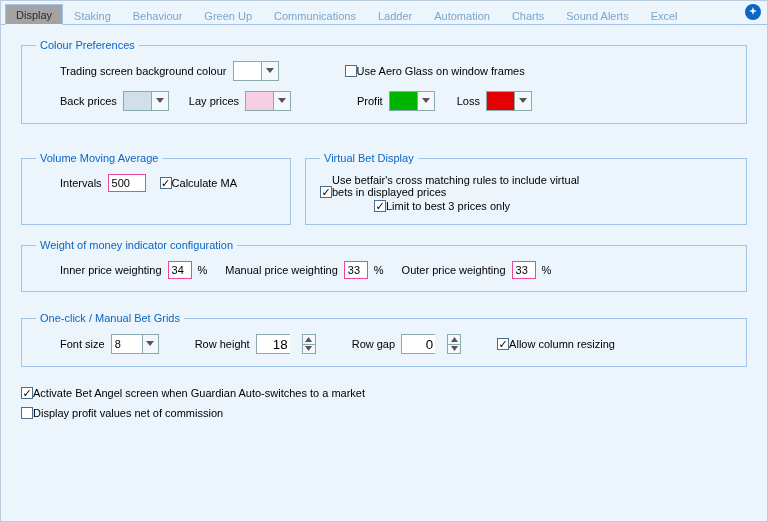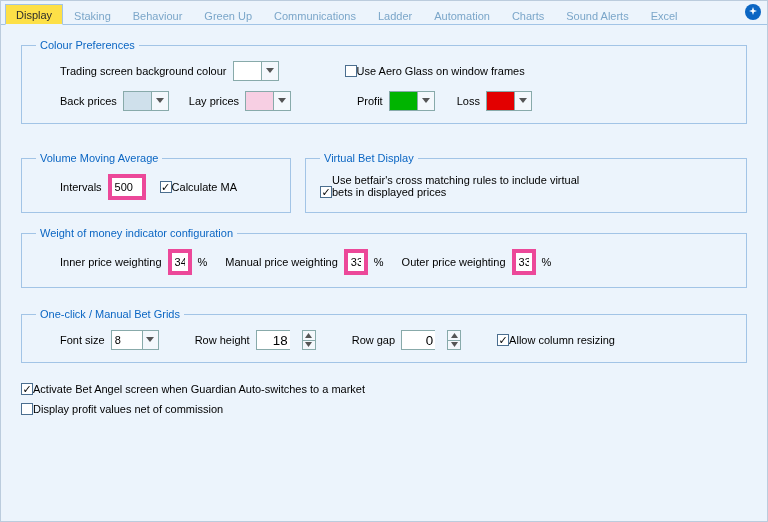--- a/index.html
+++ b/index.html
@@ -1,29 +1,29 @@
 <!DOCTYPE html>
 <html><head>
 <meta charset="utf-8">
 <style>
 * { box-sizing: border-box; }
 body { margin: 0; font-family: "Segoe UI", Tahoma, Arial, sans-serif; font-size: 11px; color: #000; background: #fff; }
 .window { width: 768px; height: 522px; background: #ECF4FC; border: 1px solid #bcd; position: relative; }
 .tabbar { display: flex; align-items: flex-end; height: 24px; border-bottom: 1px solid #A2C4E6; padding: 0 4px; background: #ECF4FC; position: relative; }
 .tab { padding: 4px 10px 3px; margin-right: 0; color: #7BA6C9; font-size: 11px; cursor: default; border: 1px solid transparent; border-bottom: none; position: relative; top: 1px; }
-.tab.active { background: #fde047; color: #2b2b2b; border: 1px solid #A2C4E6; border-bottom: 1px solid #ECF4FC; }
+.tab.active { background: #a3a3a3; color: #2b2b2b; border: 1px solid #A2C4E6; border-bottom: 1px solid #ECF4FC; }
 .pinbtn { position: absolute; right: 6px; top: 3px; width: 16px; height: 16px; background: #0B66C3; border-radius: 50%; display: flex; align-items: center; justify-content: center; cursor: pointer; }
 .pinbtn svg { width: 10px; height: 10px; }
 .content { padding: 6px 20px; }
 fieldset { border: 1px solid #A2C4E6; margin: 8px 0 20px; padding: 10px 14px 12px; position: relative; }
 legend { color: #0B66C3; font-size: 11px; padding: 0 4px; }
 .row { display: flex; align-items: center; flex-wrap: wrap; gap: 8px 6px; }
 .row + .row { margin-top: 10px; }
 label { margin-right: 0; }
-input[type=text] { height: 26px; border: 4px solid #ec4899; font-size: 11px; padding: 4px 3px; background: #fff; }
+input[type=text] { height: 18px; border: 1px solid #ec4899; font-size: 11px; padding: 4px 3px; background: #fff; }
 .colorswatch { display: inline-flex; align-items: center; border: 1px solid #8aa; height: 20px; background: #fff; }
 .colorswatch .sw { width: 28px; height: 18px; border-right: 1px solid #8aa; }
 .colorswatch .dd { width: 16px; height: 18px; display: flex; align-items: center; justify-content: center; background: #f4f8fc; }
 .dd svg { width: 8px; height: 6px; }
 .checkbox { display: inline-flex; align-items: center; gap: 0; }
 .checkbox .box { width: 12px; height: 12px; border: 1px solid #4b6e8f; background: #fff; display: inline-flex; align-items: center; justify-content: center; }
 .checkbox .box.checked::after { content: "✓"; font-size: 11px; line-height: 10px; color: #000; }
 .flex2 { display: flex; gap: 14px; }
 .flex2 > fieldset { flex: 1 1 0; margin: 8px 0 6px; }
 .spinner { display: inline-flex; gap: 12px; }
@@ -142,20 +142,27 @@
         </div>
       </fieldset>
       <fieldset class="vbd">
         <legend>Virtual Bet Display</legend>
         <div class="row">
           <span class="checkbox" style="align-items:flex-end">
             <span class="box checked" style="margin-top:2px"></span>
             <span style="max-width:250px">Use betfair's cross matching rules to include virtual bets in displayed prices</span>
           </span>
         </div>
+        <div class="row">
+          <span style="width:48px"></span>
+          <span class="checkbox">
+            <span class="box checked"></span>
+            <span>Limit to best 3 prices only</span>
+          </span>
+        </div>
       </fieldset>
     </div>
 
     <fieldset>
       <legend>Weight of money indicator configuration</legend>
       <div class="row">
         <span class="sp"></span>
         <label>Inner price weighting</label>
         <input type="text" style="width: 24px;" value="34">
         <span>%</span>

